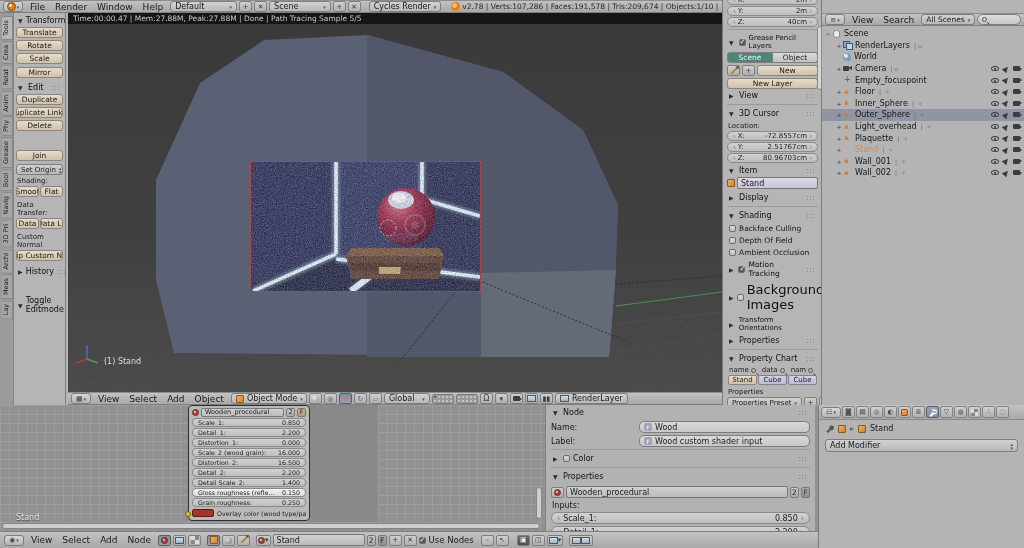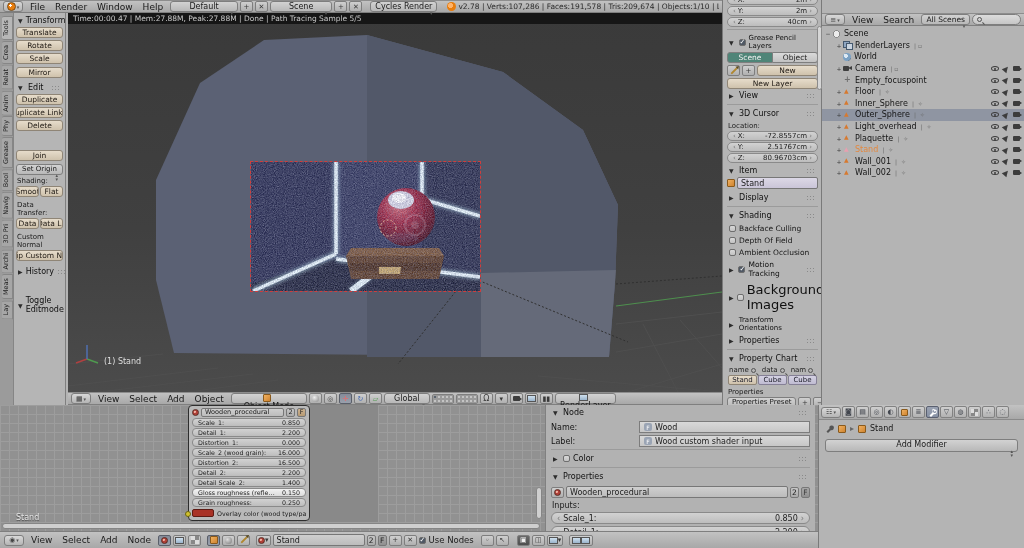--- a/index.html
+++ b/index.html
@@ -32,21 +32,21 @@
     background:linear-gradient(#cfcfcf,#b0b0b0);
     border:1px solid #7e7e7e;
     display:flex; align-items:center; justify-content:center;
     font-size:7px; color:#3a3a3a; flex:none; padding:0 1px;
   }
   .ibtn.pressed { background:linear-gradient(#848b99,#9aa0ac); color:#f0f0f0; border-color:#5a5f6a; }
   .drop {
     background:linear-gradient(#d2d2d2,#b8b8b8);
     border:1px solid #7e7e7e; border-radius:3px;
     display:flex; align-items:center; font-size:8px; padding:0 4px;
-    height:11px; color:#1a1a1a; white-space:nowrap;flex-direction:column;
+    height:11px; color:#1a1a1a; white-space:nowrap;
   }
   .drop .updown { margin-left:auto; font-size:5px; color:#555; line-height:4px; text-align:center; padding-left:3px;}
   .tanbtn {
     background:linear-gradient(#e6dccb,#cfc2ac);
     border:1px solid #8f8576; border-radius:3px;
     height:11px; display:flex; align-items:center; justify-content:center;
     font-size:7.5px; color:#26201a; width:100%; white-space:nowrap; overflow:hidden;
   }
   .pill {
     position:relative;
@@ -174,21 +174,21 @@
   #wood-node .pill { height:9px; font-size:6.3px; margin-bottom:1px; border-radius:4px;}
   #wood-node .pill::before { content:""; position:absolute; left:-7px; top:2px; width:4px; height:4px; background:#9a9a9a; border:1px solid #333; border-radius:50%;}
   .colorrow { display:flex; align-items:center; gap:3px; height:10px; position:relative;}
   .colorrow::before { content:""; position:absolute; left:-7px; top:3px; width:4px; height:4px; background:#d2c22e; border:1px solid #6a6310; border-radius:50%;}
   .swatch { width:22px; height:8px; background:#a93226; border:1px solid #5e1b14; border-radius:2px; flex:none;}
   .colorrow .lbl { font-size:6.3px; white-space:nowrap; overflow:hidden;}
 
   #ne-npanel { left:545px; top:0; width:270px; height:126px; background:#b2b2b2; border-left:1px solid #808080; padding:1px 5px; overflow:hidden; z-index:2;}
   .fieldrow { display:flex; align-items:center; margin:2px 0; }
   .fieldrow .flabel { width:88px; font-size:8px; color:#161616; }
-  .inputbox { flex:1; height:12px; border:1px solid #7c7c7c; border-radius:0; background:linear-gradient(#d9d9d9,#c7c7c7); display:flex; align-items:center; font-size:8px; padding:0 4px; gap:3px; overflow:hidden; white-space:nowrap;}
+  .inputbox { flex:1; height:12px; border:1px solid #7c7c7c; border-radius:5px; background:linear-gradient(#d9d9d9,#c7c7c7); display:flex; align-items:center; font-size:8px; padding:0 4px; gap:3px; overflow:hidden; white-space:nowrap;}
   .fico { width:8px; height:8px; background:#9aa4b4; border-radius:2px; font-size:6px; color:#fff; display:flex; align-items:center; justify-content:center; flex:none;}
   #ne-npanel .pill { height:12px; font-size:8px; border-radius:7px; margin:2px 0; }
   .idrow { display:flex; align-items:center; gap:2px; margin:3px 0; }
   .idrow .nodefield { height:12px; font-size:8px; }
   .idrow .badge { height:11px; font-size:7.5px; }
   .idrow .badge.fdark { background:linear-gradient(#a8a8a8,#909090); color:#3c3c3c;}
 
   
   #props-editor { left:818px; top:405px; width:206px; height:143px; background:#b4b4b4; border-left:1px solid #7a7a7a; overflow:hidden;}
   #pe-header { display:flex; align-items:center; gap:1px; height:15px; background:linear-gradient(#c2c2c2,#a8a8a8); border-bottom:1px solid #8a8a8a; padding:0 2px;}

